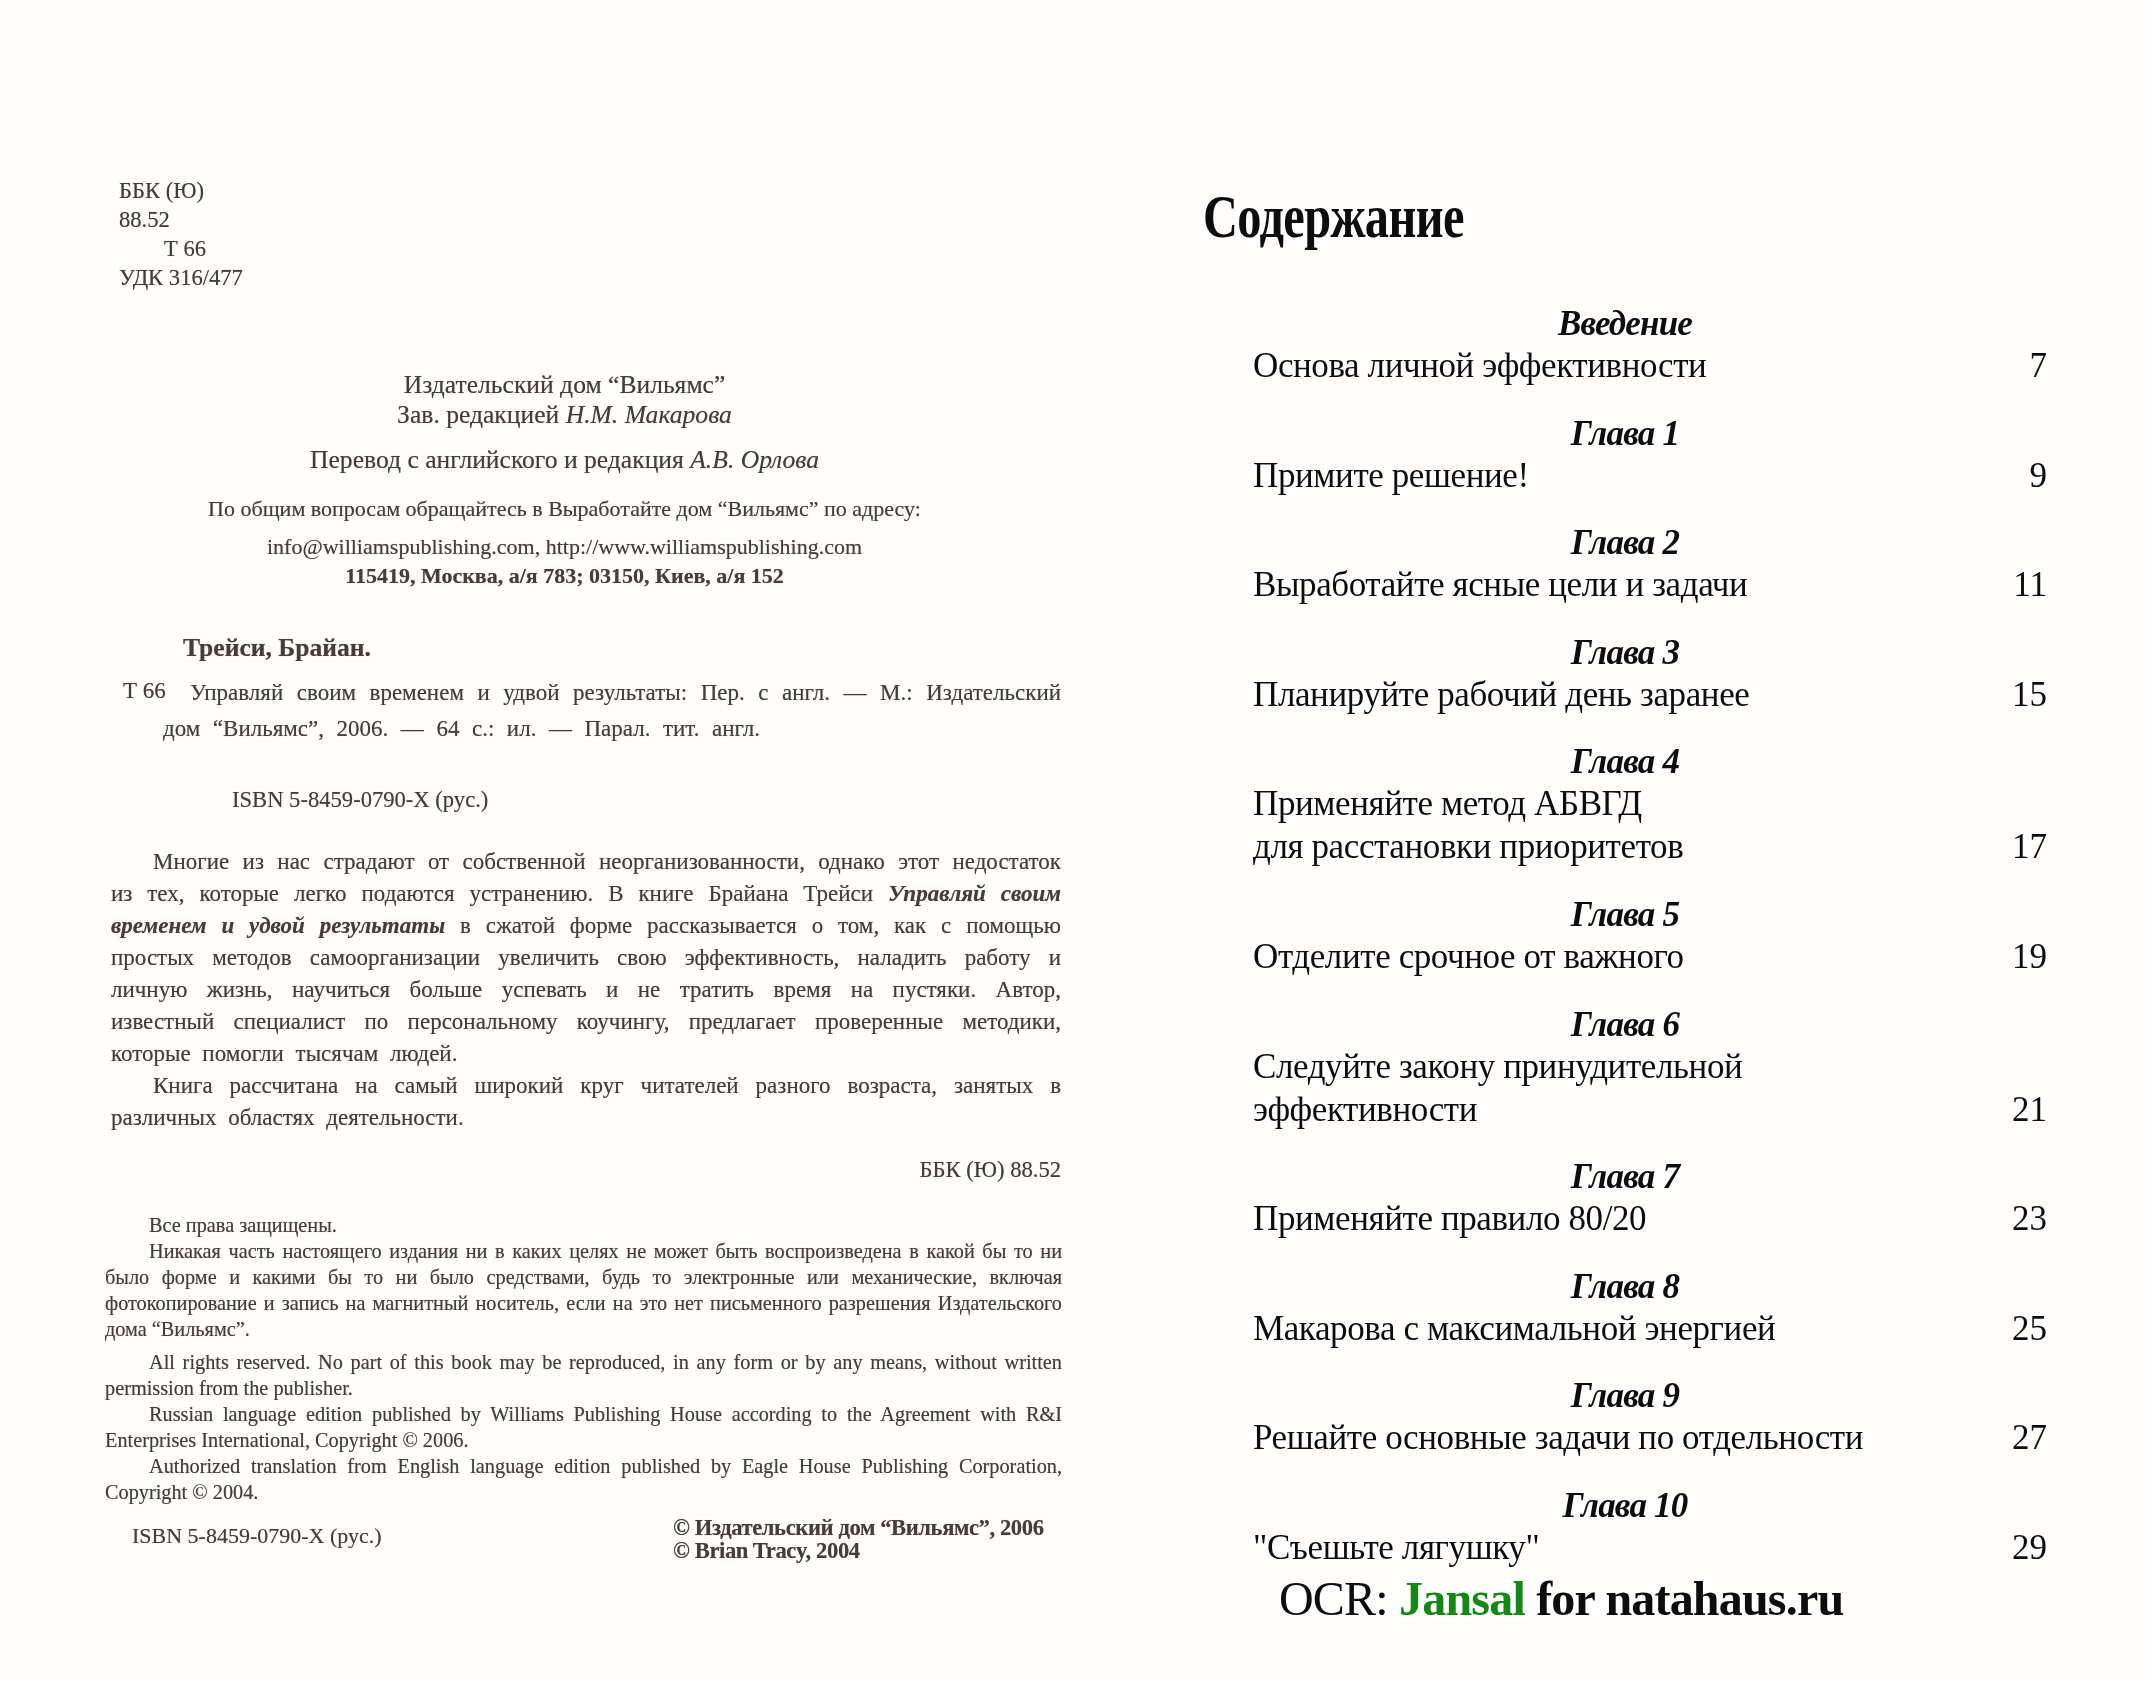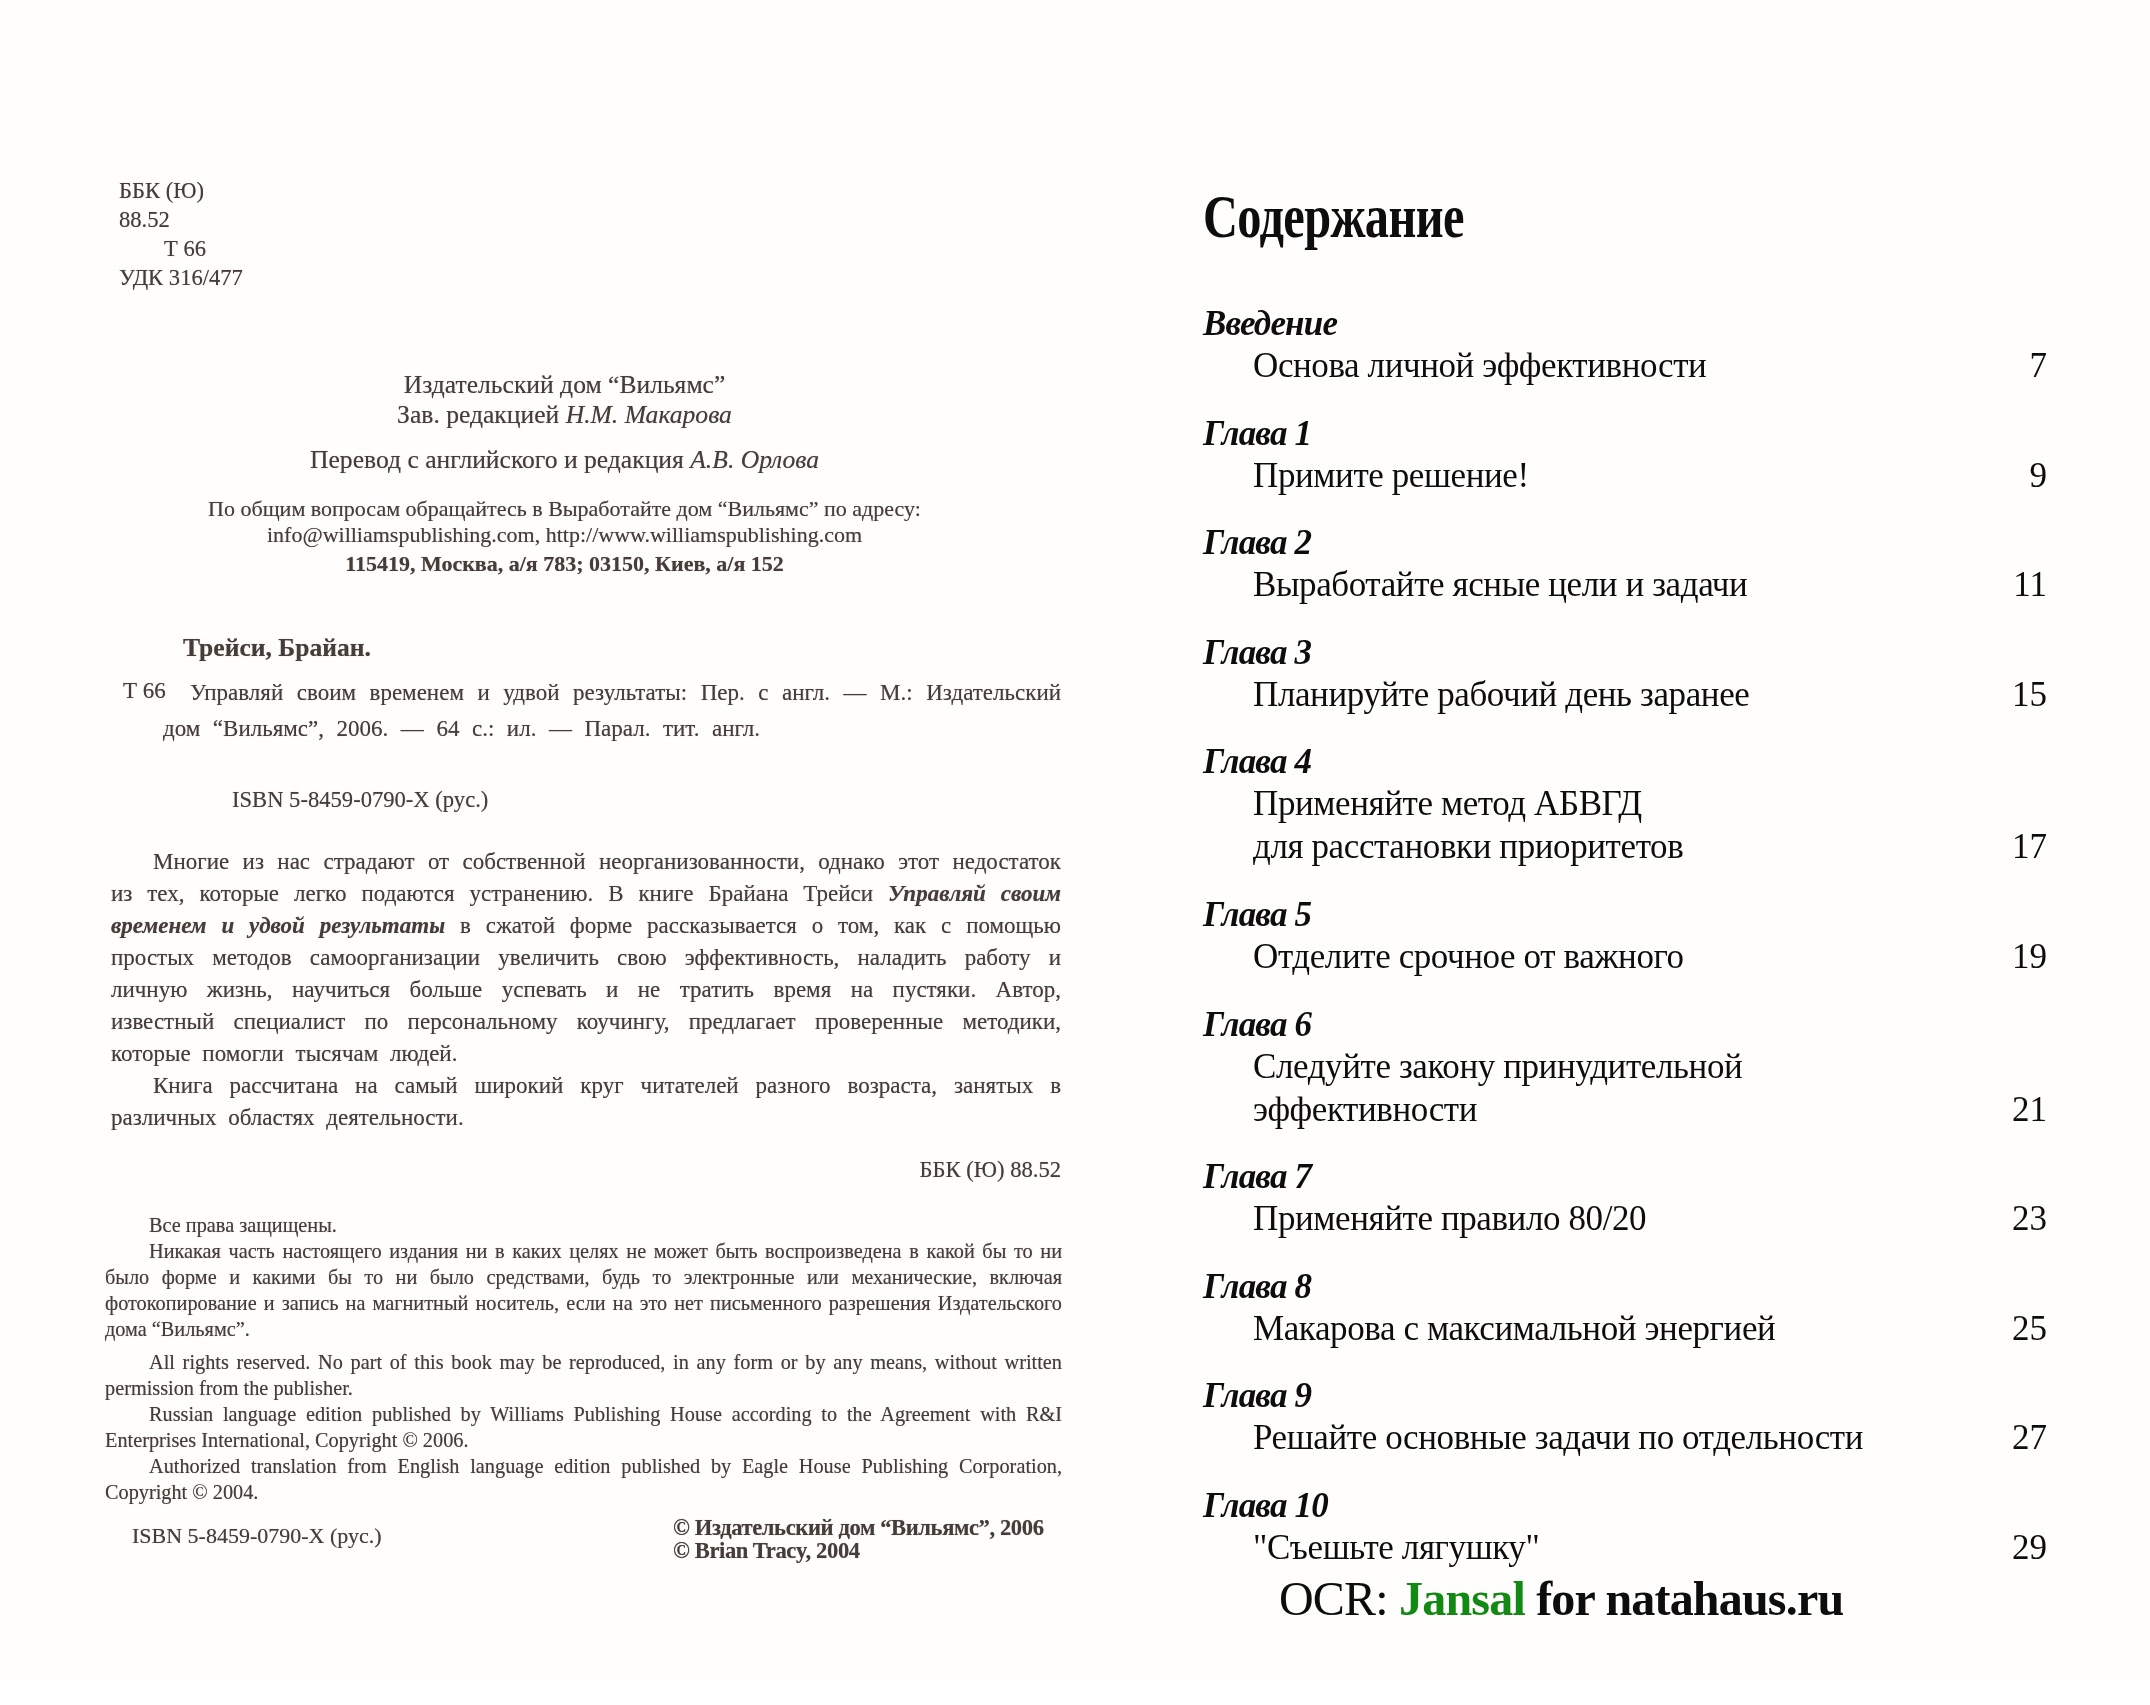--- a/index.html
+++ b/index.html
@@ -15,21 +15,21 @@
   #bbk-top { position:absolute; left:119px; top:176px; width:132px;
              font-size:22.6px; line-height:29px; }
   #bbk-top .c { text-align:center; }
 
   #publisher { position:absolute; left:113px; top:370px; width:903px; text-align:center; }
   #publisher .pub-lg { font-size:25.6px; line-height:30px; }
   #publisher .pub-sm { font-size:22px; line-height:25.6px; }
   #pub-house { }
   #pub-editor { margin-bottom:15px; }
   #pub-translation { margin-bottom:21px; }
-  #pub-addresses { margin-top:0; }
+  #pub-addresses { margin-top:12px; }
   #pub-postal { margin-top:4px;font-weight:bold; }
   .pub-name { font-style:italic; }
 
   #author { position:absolute; left:183px; top:633px; font-size:25.6px; font-weight:bold; }
   #catalog-code { position:absolute; left:123px; top:678px; font-size:23px; }
   #catalog { position:absolute; left:163px; top:675px; width:898px;
              font-size:23px; line-height:36px; text-align:justify;
              text-indent:27px; word-spacing:6.8px; }
   #isbn-top { position:absolute; left:232px; top:787px; font-size:22.6px; }
 
@@ -51,21 +51,21 @@
                font-weight:bold; letter-spacing:-0.4px; }
 
   
   .rp { color:#0d0d0d; }
 
   #toc-title { position:absolute; left:1203px; top:181px;
                font-size:62px; font-weight:bold; letter-spacing:-0.8px;
                transform:scaleX(.78); transform-origin:left top; white-space:nowrap; }
 
   #toc { position:absolute; left:1203px; top:303px; width:844px; }
-  .toc-entry { margin-bottom:25.6px; }
+  .toc-entry { margin-bottom:25.6px;text-align:center; }
   .toc-chapter { font-weight:bold; font-style:italic; font-size:35px;
                  line-height:41px; letter-spacing:-0.8px; }
   .toc-row { display:flex; justify-content:space-between; align-items:baseline;
              font-size:35px; line-height:43px; }
   .toc-text { padding-left:50px; letter-spacing:-0.4px; }
   .toc-page { letter-spacing:0; }
 
   #ocr { position:absolute; left:1279px; top:1571px; font-size:48px;
          letter-spacing:-0.8px; white-space:nowrap; color:#0d0d0d; }
   #ocr .bold { font-weight:bold; }

